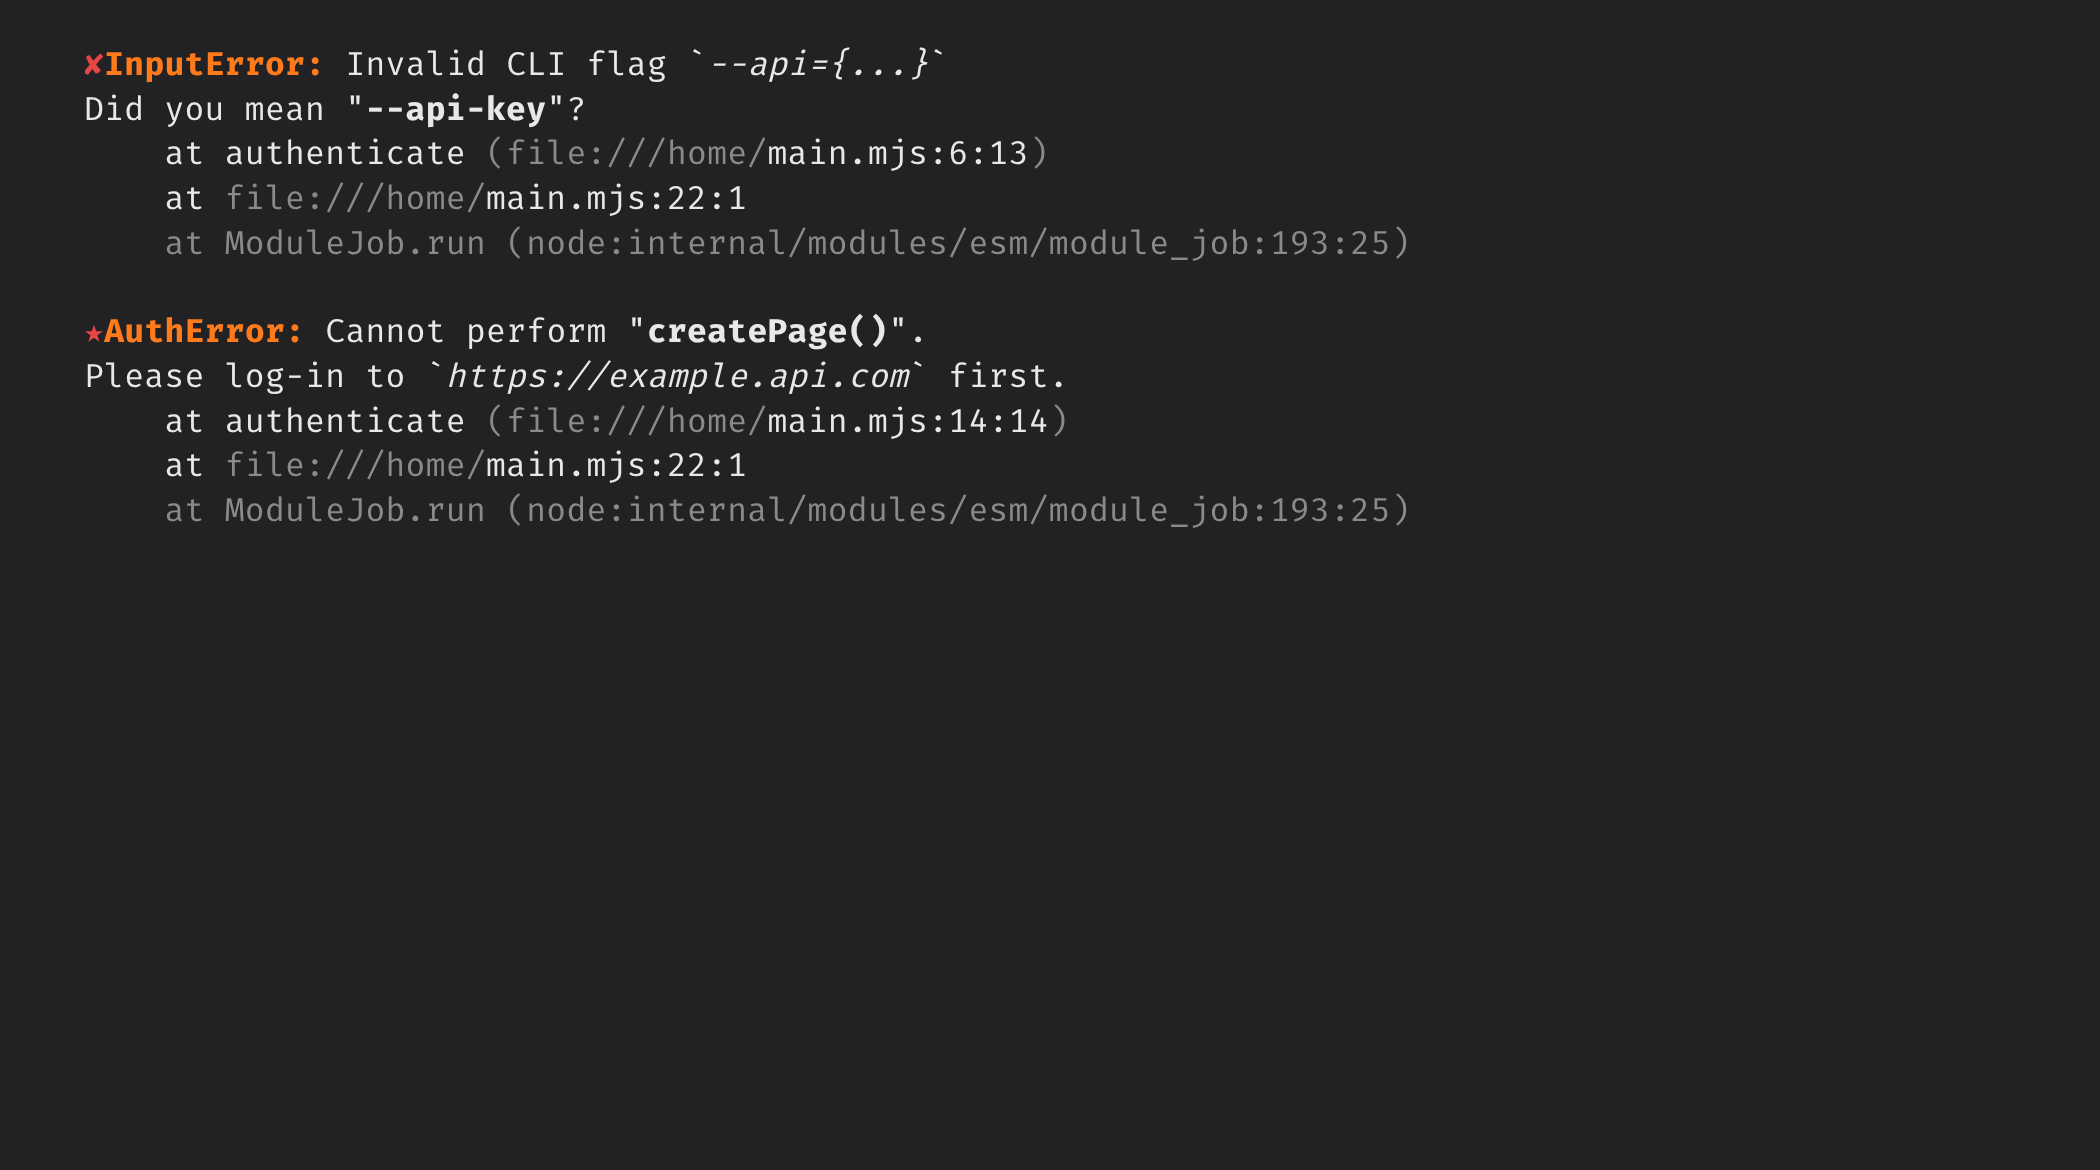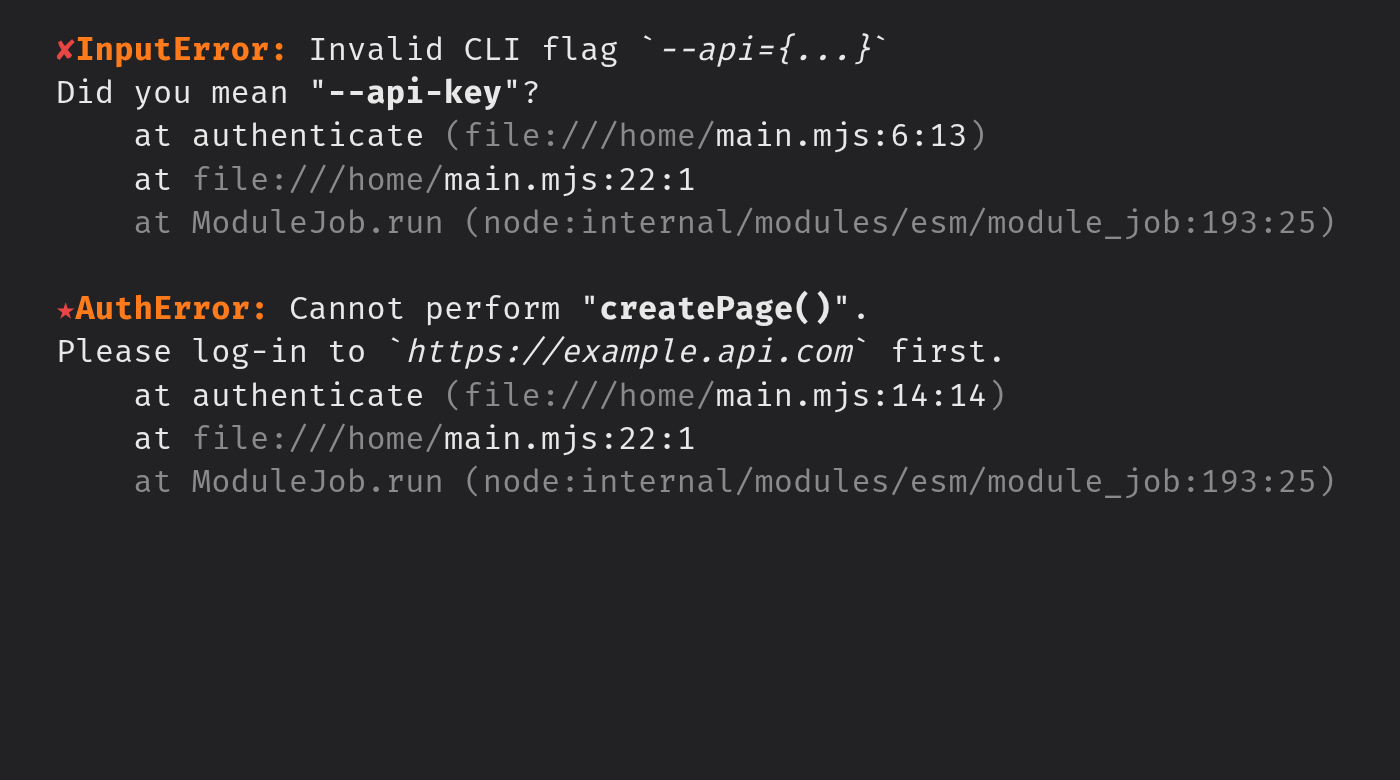--- a/index.html
+++ b/index.html
@@ -5,21 +5,21 @@
   html, body {
     margin: 0;
     padding: 0;
     width: 1400px;
     height: 780px;
     background: #222224;
     overflow: hidden;
   }
   .terminal {
     font-family: "Fira Mono","DejaVu Sans Mono","Menlo","Consolas",monospace;
-    font-size: 32px;
+    font-size: 22px;
     line-height: 1.35;
     color: #d0d0d0;
     padding: 28px 44px 0 56px;
     white-space: pre-wrap;
     word-break: break-all;
     letter-spacing: 0.2px;
   }
   .err-icon   { color: #e84545; font-weight: bold; }
   .err-type   { color: #ff7a1a; font-weight: bold; }
   .bright     { color: #e8e8e8; }

